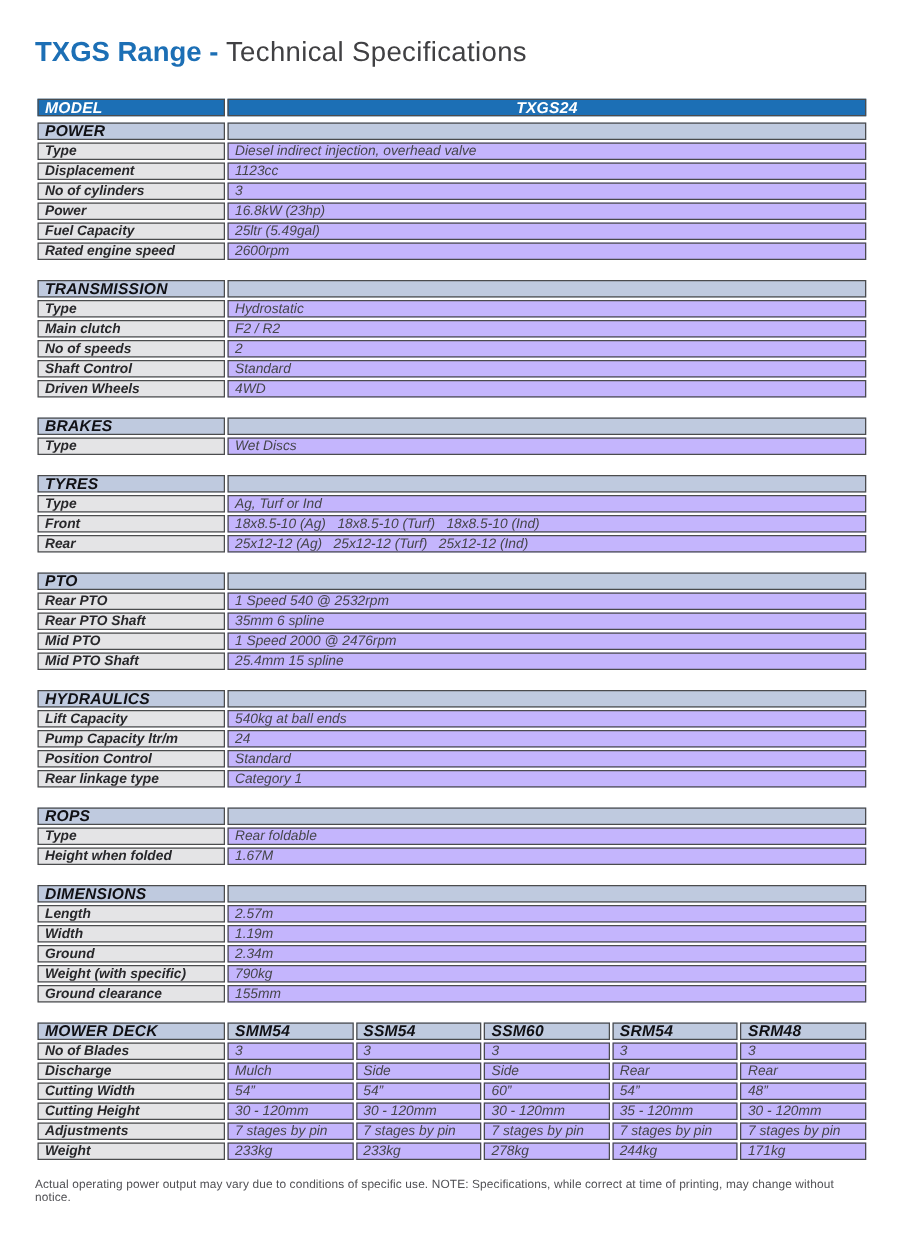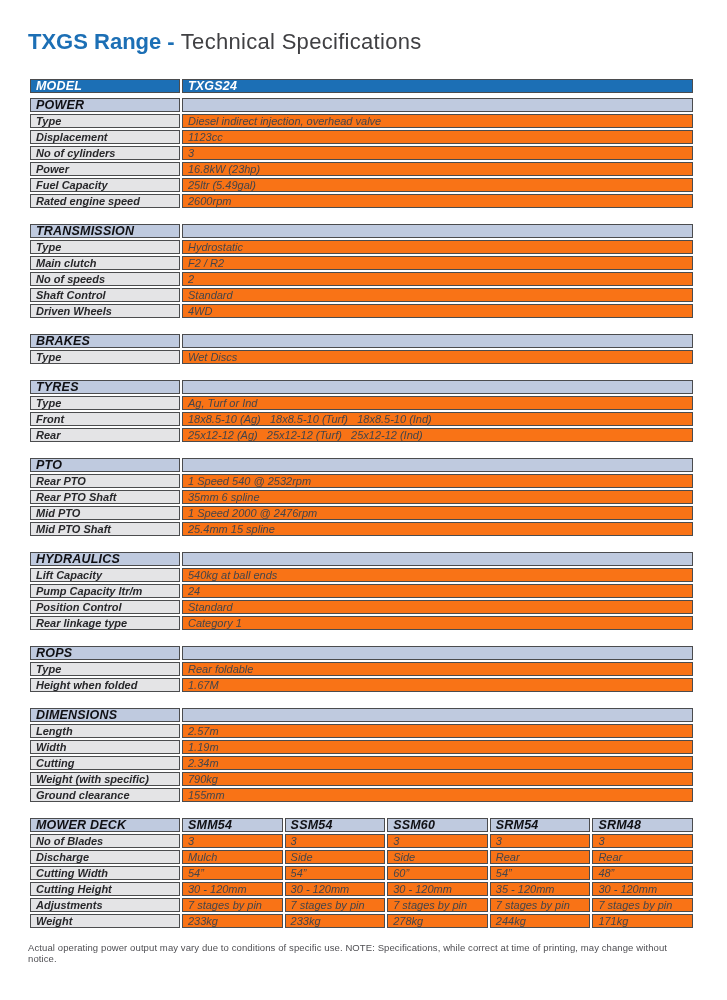--- a/index.html
+++ b/index.html
@@ -27,31 +27,31 @@
     width:667px;border-collapse:separate;border-spacing:2px;
     table-layout:fixed;margin:0 0 12px 0;font-style:italic;
   }
   table.spec td{
     border:1px solid var(--border);
     font-size:11px;line-height:12px;height:13px;
     padding:0 5px;vertical-align:middle;text-align:left;
     white-space:pre-wrap;overflow:hidden;
   }
   td.label{width:150px;background:var(--label-bg);font-weight:bold;color:#27272a;}
-  td.value{background:#f97316;color:var(--text-value);}
+  td.value{background:#c4b5fd;color:var(--text-value);}
   tr.sechead td{
     background:var(--sechead-bg);color:#101014;font-weight:bold;
     font-size:12.5px;letter-spacing:.2px;
   }
   table.model{margin-bottom:1px;}
   table.model td{
     background:var(--brand-blue);color:#ffffff;font-weight:bold;
     font-size:12.5px;letter-spacing:.2px;
   }
-  table.model td.mvalue{margin-top:36px;}
+  table.model td.mvalue{text-align:center;margin-top:36px;}
   .footer{
     font-size:9.5px;color:#4f4f53;margin:4px 0 0 0;letter-spacing:.1px;
   }
 </style>
 </head>
 <body>
 
 <div class="page">
 
   <h1 class="title"><span class="brand">TXGS Range - </span><span>Technical Specifications</span></h1>
@@ -230,21 +230,21 @@
           </tr>
           <tr>
             <td class="label">Length</td>
             <td class="value">2.57m</td>
           </tr>
           <tr>
             <td class="label">Width</td>
             <td class="value">1.19m</td>
           </tr>
           <tr>
-            <td class="label">Cutting</td>
+            <td class="label">Ground</td>
             <td class="value">2.34m</td>
           </tr>
           <tr>
             <td class="label">Weight (with specific)</td>
             <td class="value">790kg</td>
           </tr>
           <tr>
             <td class="label">Ground clearance</td>
             <td class="value">155mm</td>
           </tr>

